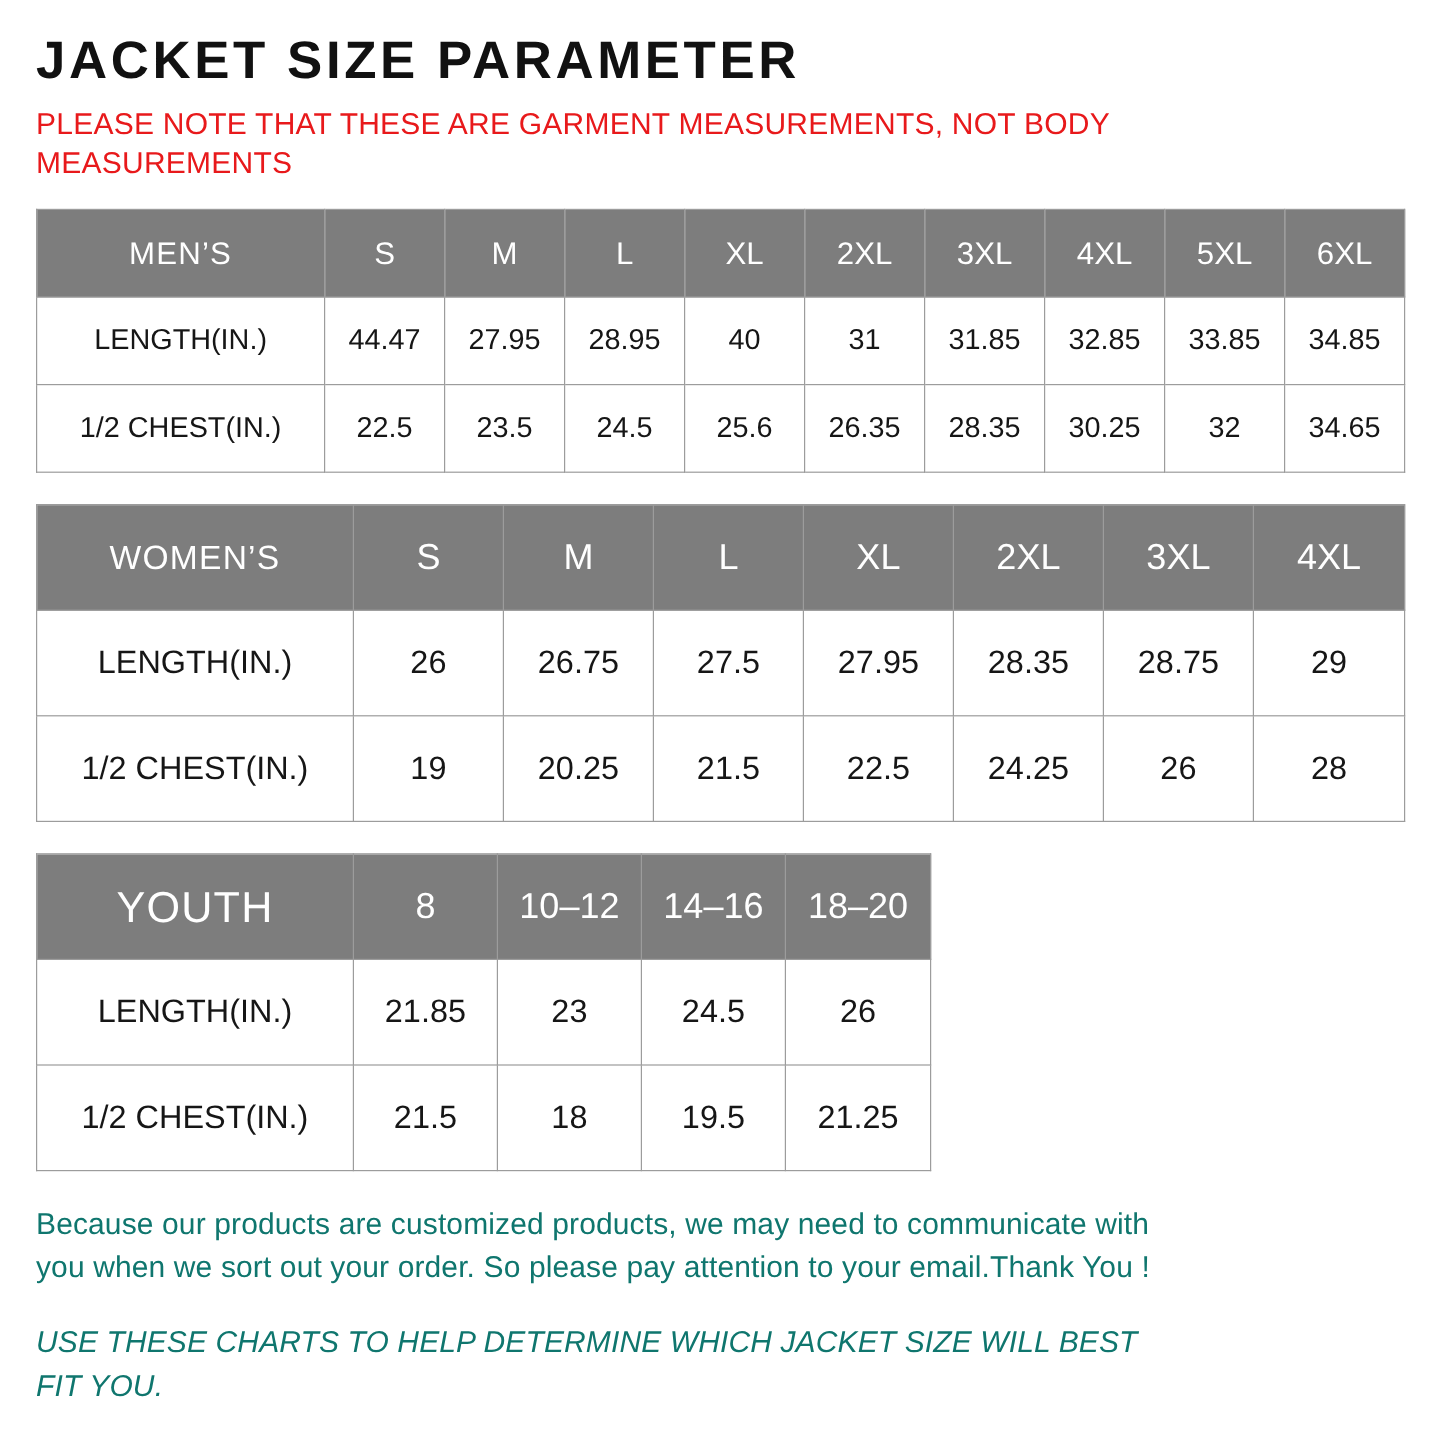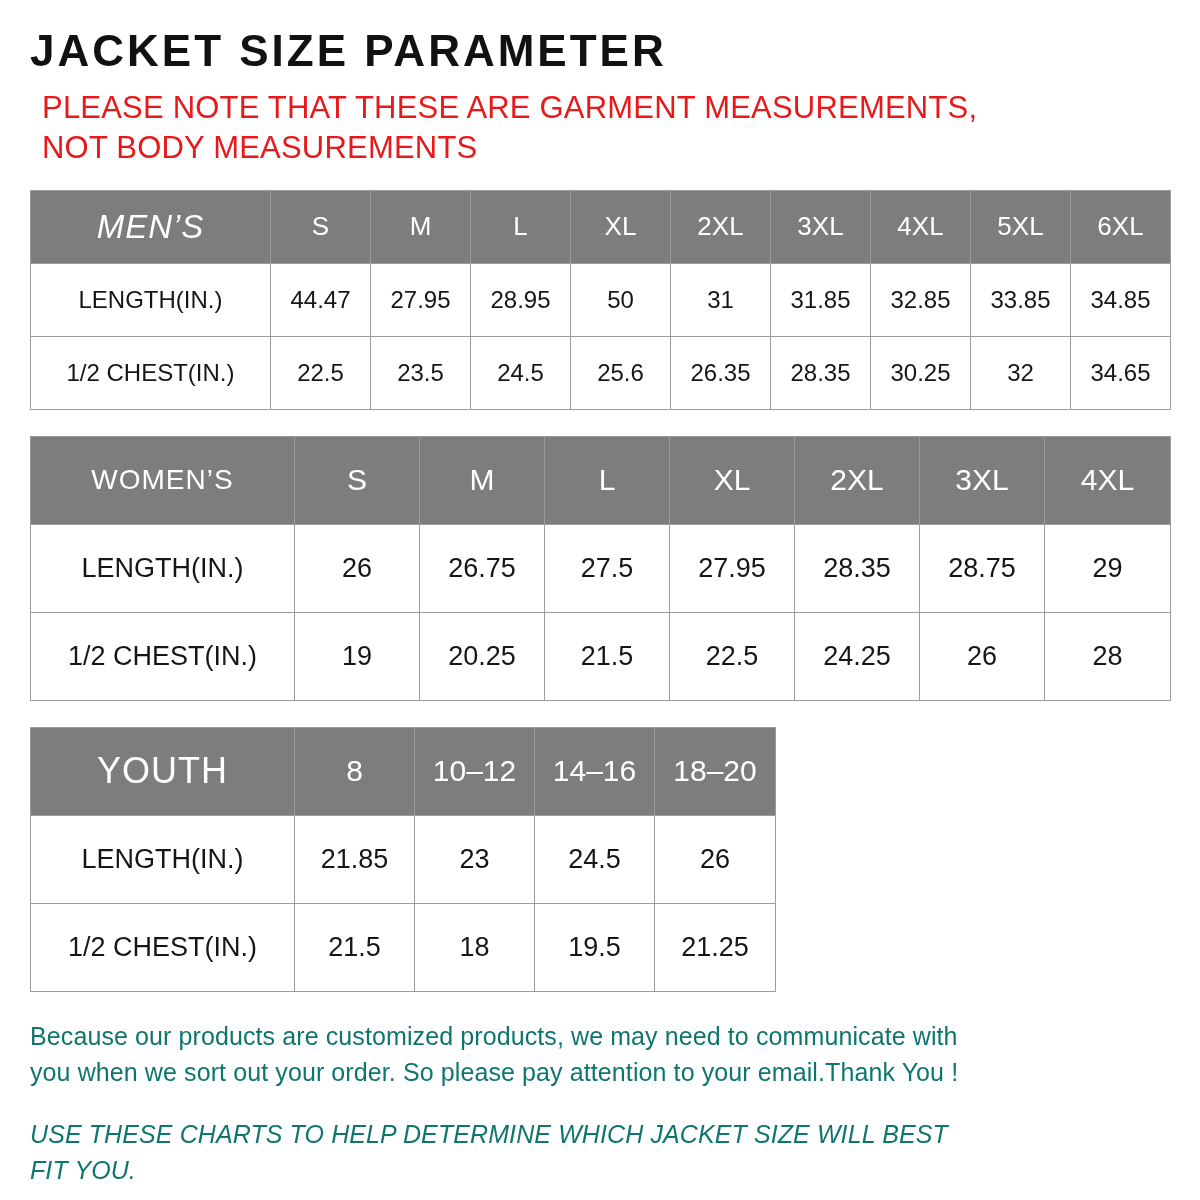--- a/index.html
+++ b/index.html
@@ -24,23 +24,23 @@
   .title {
     font-size: 44px;
     font-weight: bold;
     letter-spacing: 3px;
     color: #111111;
     margin: 0 0 14px 0;
     line-height: 1.05;
   }
   .note {
     color: #e8191b;
-    font-size: 31px;
+    font-size: 25px;
     line-height: 1.28;
-    margin: 0 0 22px 12px;
+    margin: 0 0 22px 0;
     letter-spacing: 0.2px;
   }
   table.size-table {
     border-collapse: collapse;
     table-layout: fixed;
     margin: 0 0 26px 0;
   }
   table.size-table td {
     border: 1px solid #9c9c9c;
     text-align: center;
@@ -53,21 +53,21 @@
   table.size-table tr.header-row td {
     background: #7d7d7d;
     color: #ffffff;
     font-weight: normal;
   }
   
   #table-mens { width: 1140px; }
   #table-mens tr { height: 73px; }
   #table-mens td { font-size: 24px; }
   #table-mens td.rowlabel { font-size: 24px; }
-  #table-mens tr.header-row td.rowlabel { font-size: 33px; letter-spacing: 1px; font-style: italic; }
+  #table-mens tr.header-row td.rowlabel { font-size: 26px; letter-spacing: 1px; }
   #table-mens tr.header-row td { font-size: 26px; }
 
   
   #table-women { width: 1140px; }
   #table-women tr { height: 88px; }
   #table-women td { font-size: 27px; }
   #table-women tr.header-row td { font-size: 30px; }
   #table-women tr.header-row td.rowlabel { font-size: 28px; letter-spacing: 1px; }
 
   
@@ -122,21 +122,21 @@
         <td>3XL</td>
         <td>4XL</td>
         <td>5XL</td>
         <td>6XL</td>
       </tr>
       <tr>
         <td class="rowlabel">LENGTH(IN.)</td>
         <td>44.47</td>
         <td>27.95</td>
         <td>28.95</td>
-        <td>50</td>
+        <td>40</td>
         <td>31</td>
         <td>31.85</td>
         <td>32.85</td>
         <td>33.85</td>
         <td>34.85</td>
       </tr>
       <tr>
         <td class="rowlabel">1/2 CHEST(IN.)</td>
         <td>22.5</td>
         <td>23.5</td>

